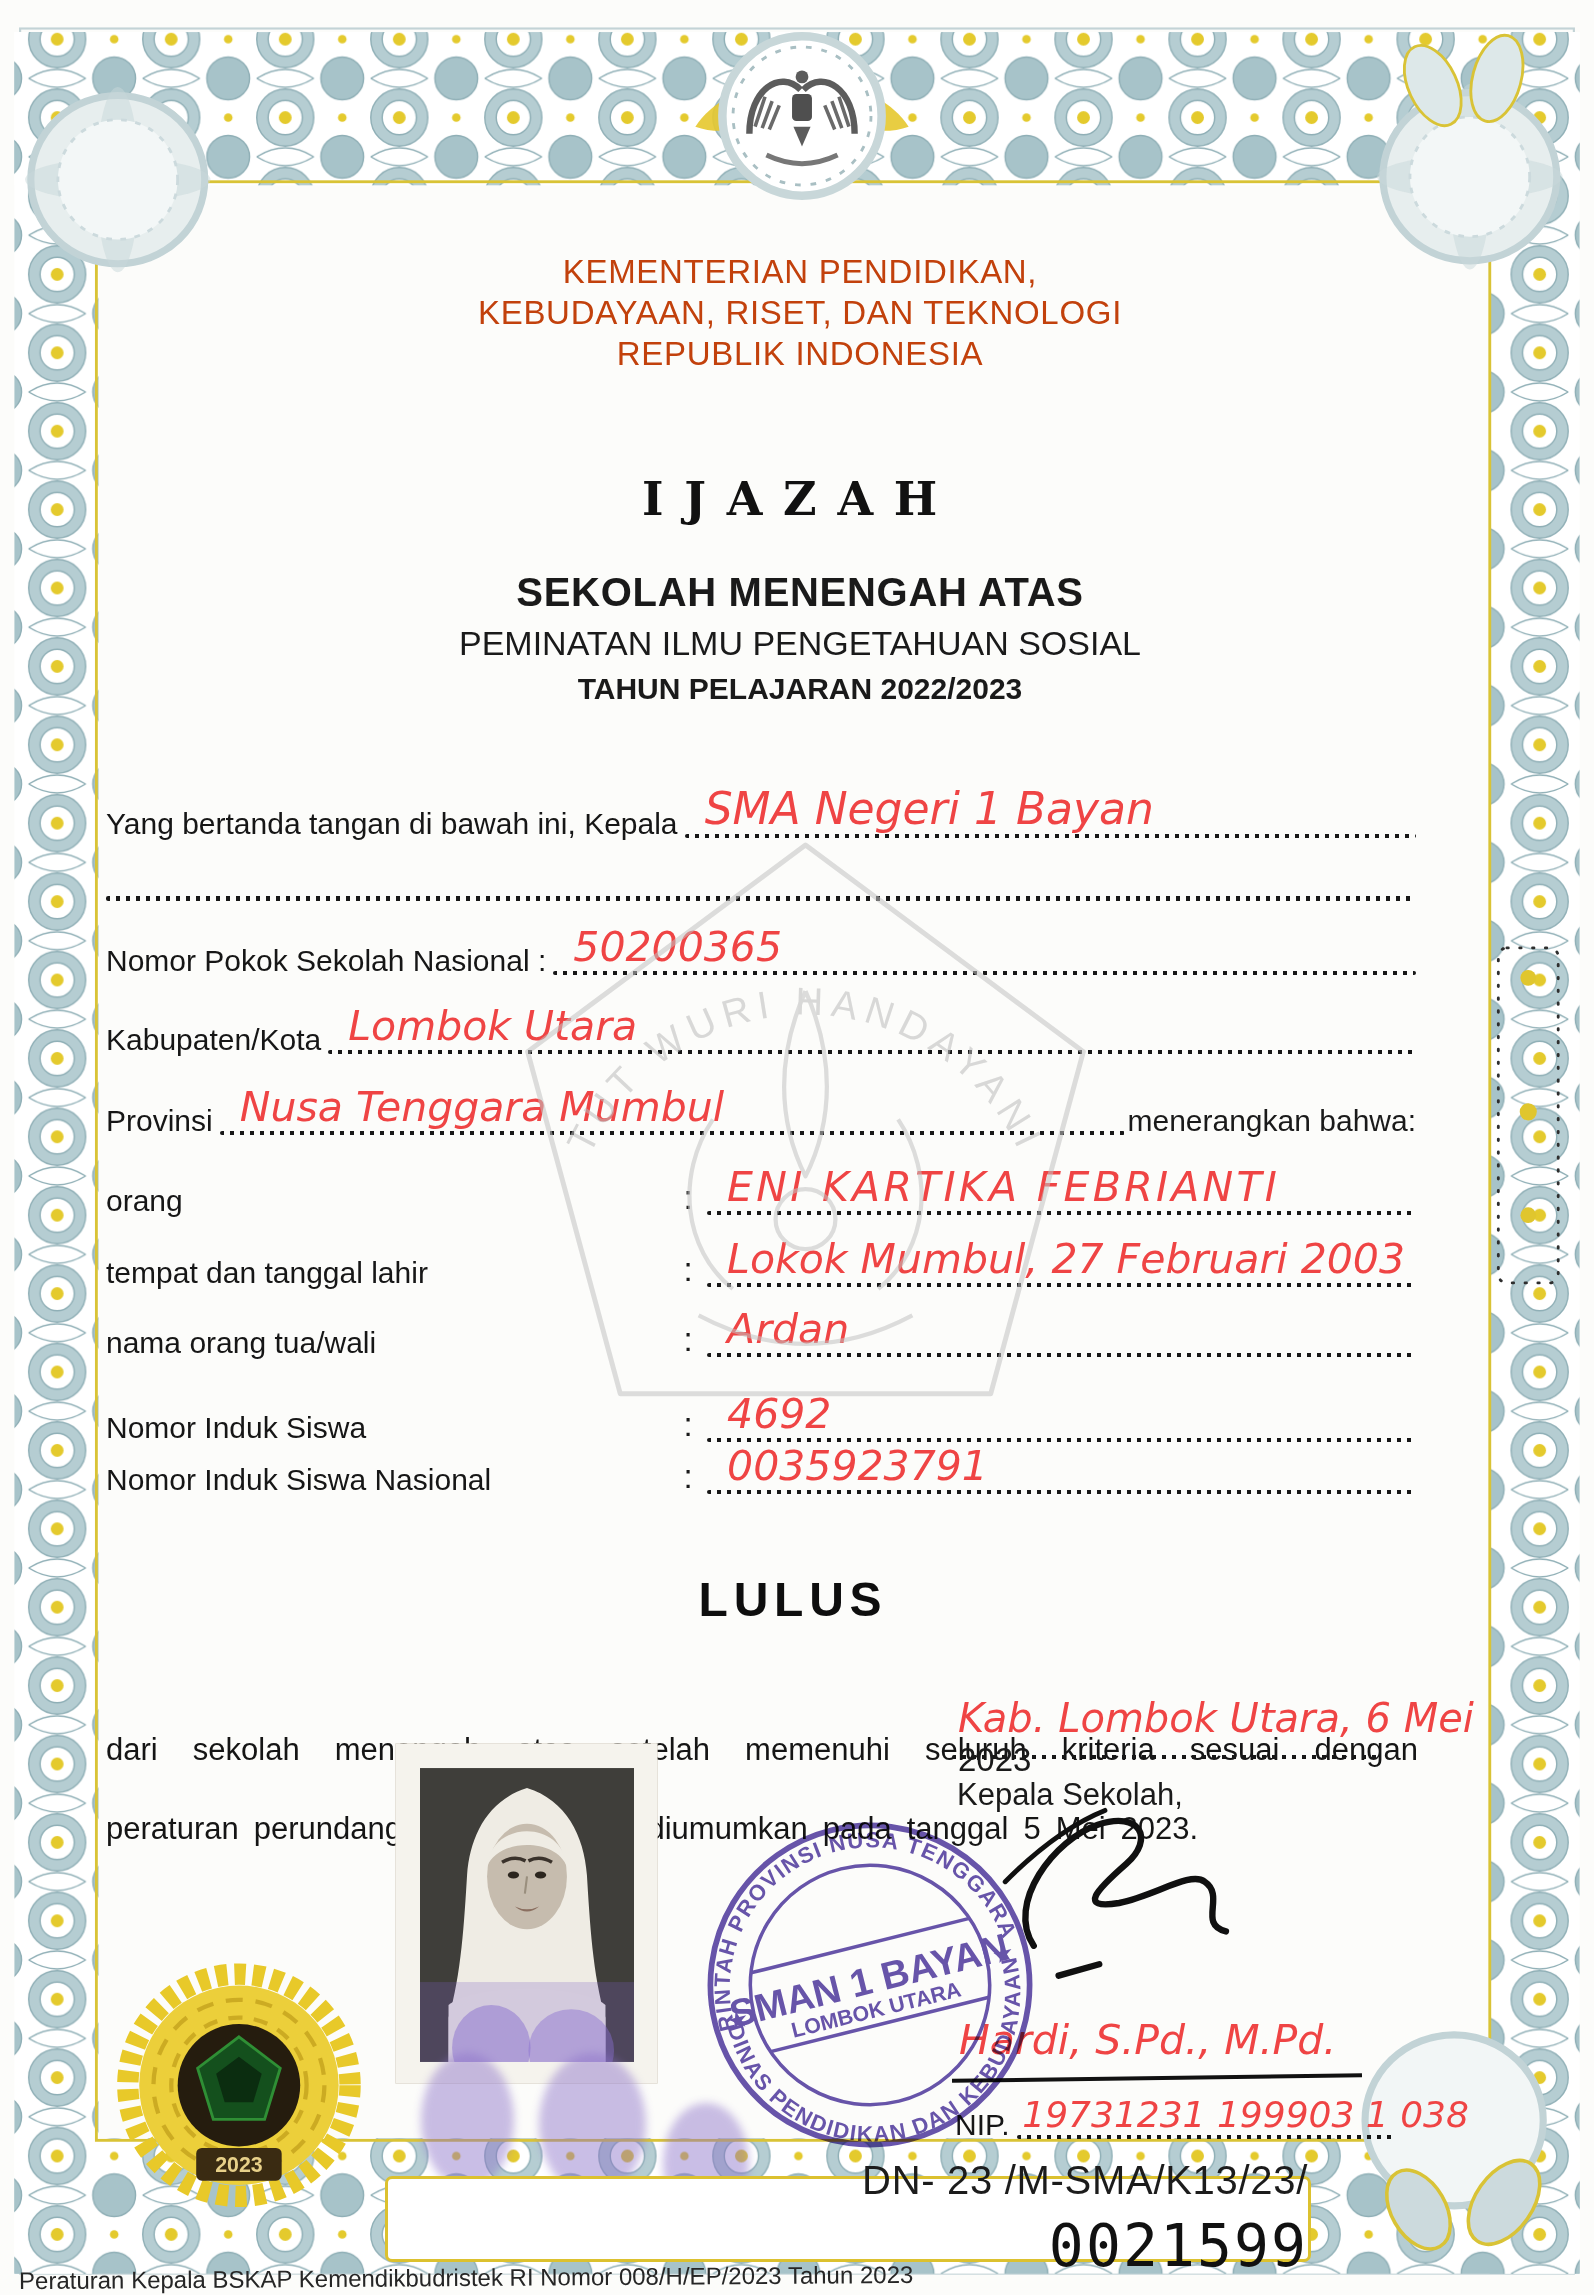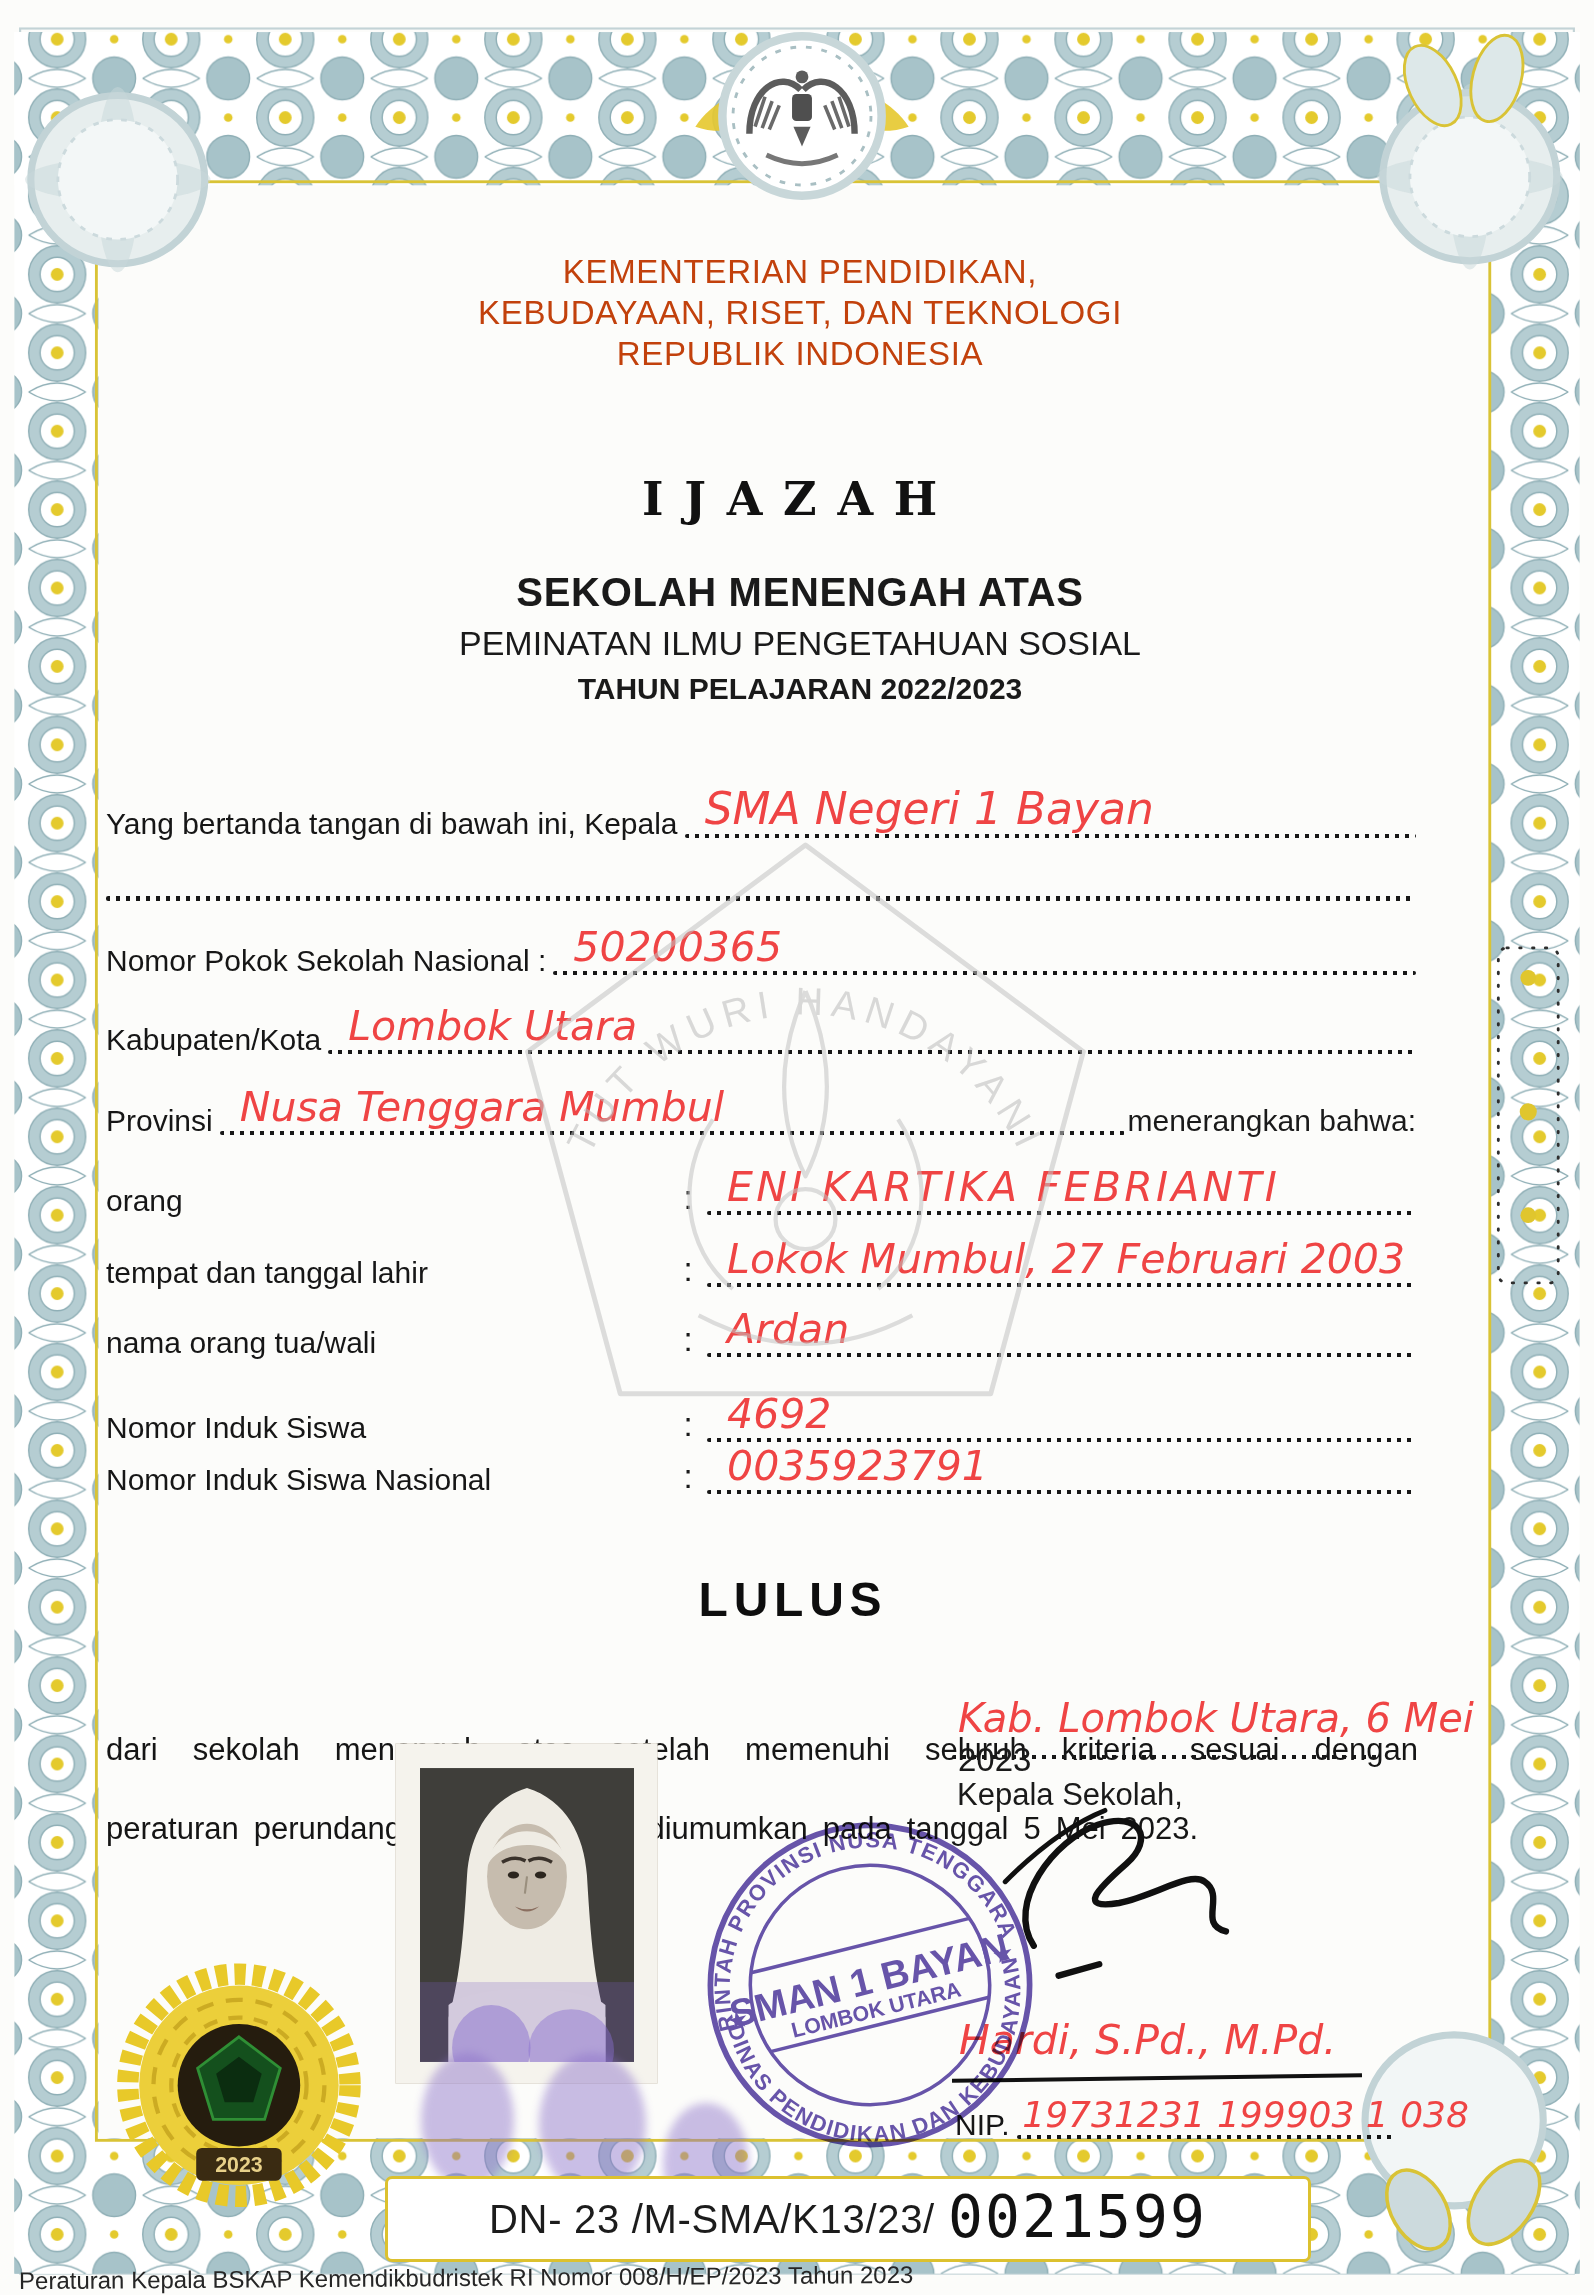--- a/index.html
+++ b/index.html
@@ -27,21 +27,21 @@
   .lulus{font-size:48px;font-weight:bold;letter-spacing:0.12em;color:#0e0e0e;}
   .para{position:absolute;left:106px;width:1312px;font-size:31px;color:#151515;line-height:80px;}
   .j1{text-align:justify;text-align-last:justify;}
   .j2{word-spacing:6.4px;}
   .pd-hand{font-size:40px;}
   .pd-year{font-size:33px;margin-left:10px;font-style:normal;font-family:"Liberation Sans",sans-serif;}
   .kepala{font-size:31px;}
   .name-hand{font-size:41px;}
   .underline-solid{background:#111;height:4.3px;transform:rotate(-0.8deg);}
   .serialband{position:absolute;left:385px;top:2176px;width:920px;height:80px;background:#fff;
-      border:3.6px solid #dcc12f;border-radius:7.1px;display:flex;align-items:center;justify-content:center;gap:13px;z-index:6;}
+      border:3.6px solid #dcc12f;border-radius:7.1px;display:flex;align-items:flex-end;justify-content:center;gap:13px;z-index:6;flex-direction:column;}
   .serialprefix{font-size:40px;color:#1c1c1c;letter-spacing:0.7px;}
   .serialnum{font-family:"DejaVu Sans Mono",monospace;font-size:58px;color:#111;letter-spacing:2.1px;margin-top:-4.3px;}
   .fineprint{position:absolute;left:18.5px;top:2264px;font-size:24px;color:#262626;z-index:7;transform:rotate(-0.4deg);}
   .blob{position:absolute;background:#8a70c8;opacity:.45;border-radius:50%;filter:blur(4.3px);z-index:3;}
   .photo-frame{position:absolute;left:396px;top:1744px;width:261px;height:339px;background:#f5f3ed;
       box-shadow:0 0 0 0.7px #ddd8cc;z-index:2;}
   .stamp-wrap{position:absolute;left:699px;top:1814px;width:342px;height:342px;transform:rotate(-14deg);
       opacity:.92;mix-blend-mode:multiply;z-index:5;}
   .sig-wrap{position:absolute;left:991px;top:1796px;width:299px;height:214px;z-index:5;}
   .holo-wrap{position:absolute;left:68px;top:1957px;width:349px;height:285px;z-index:4;}

